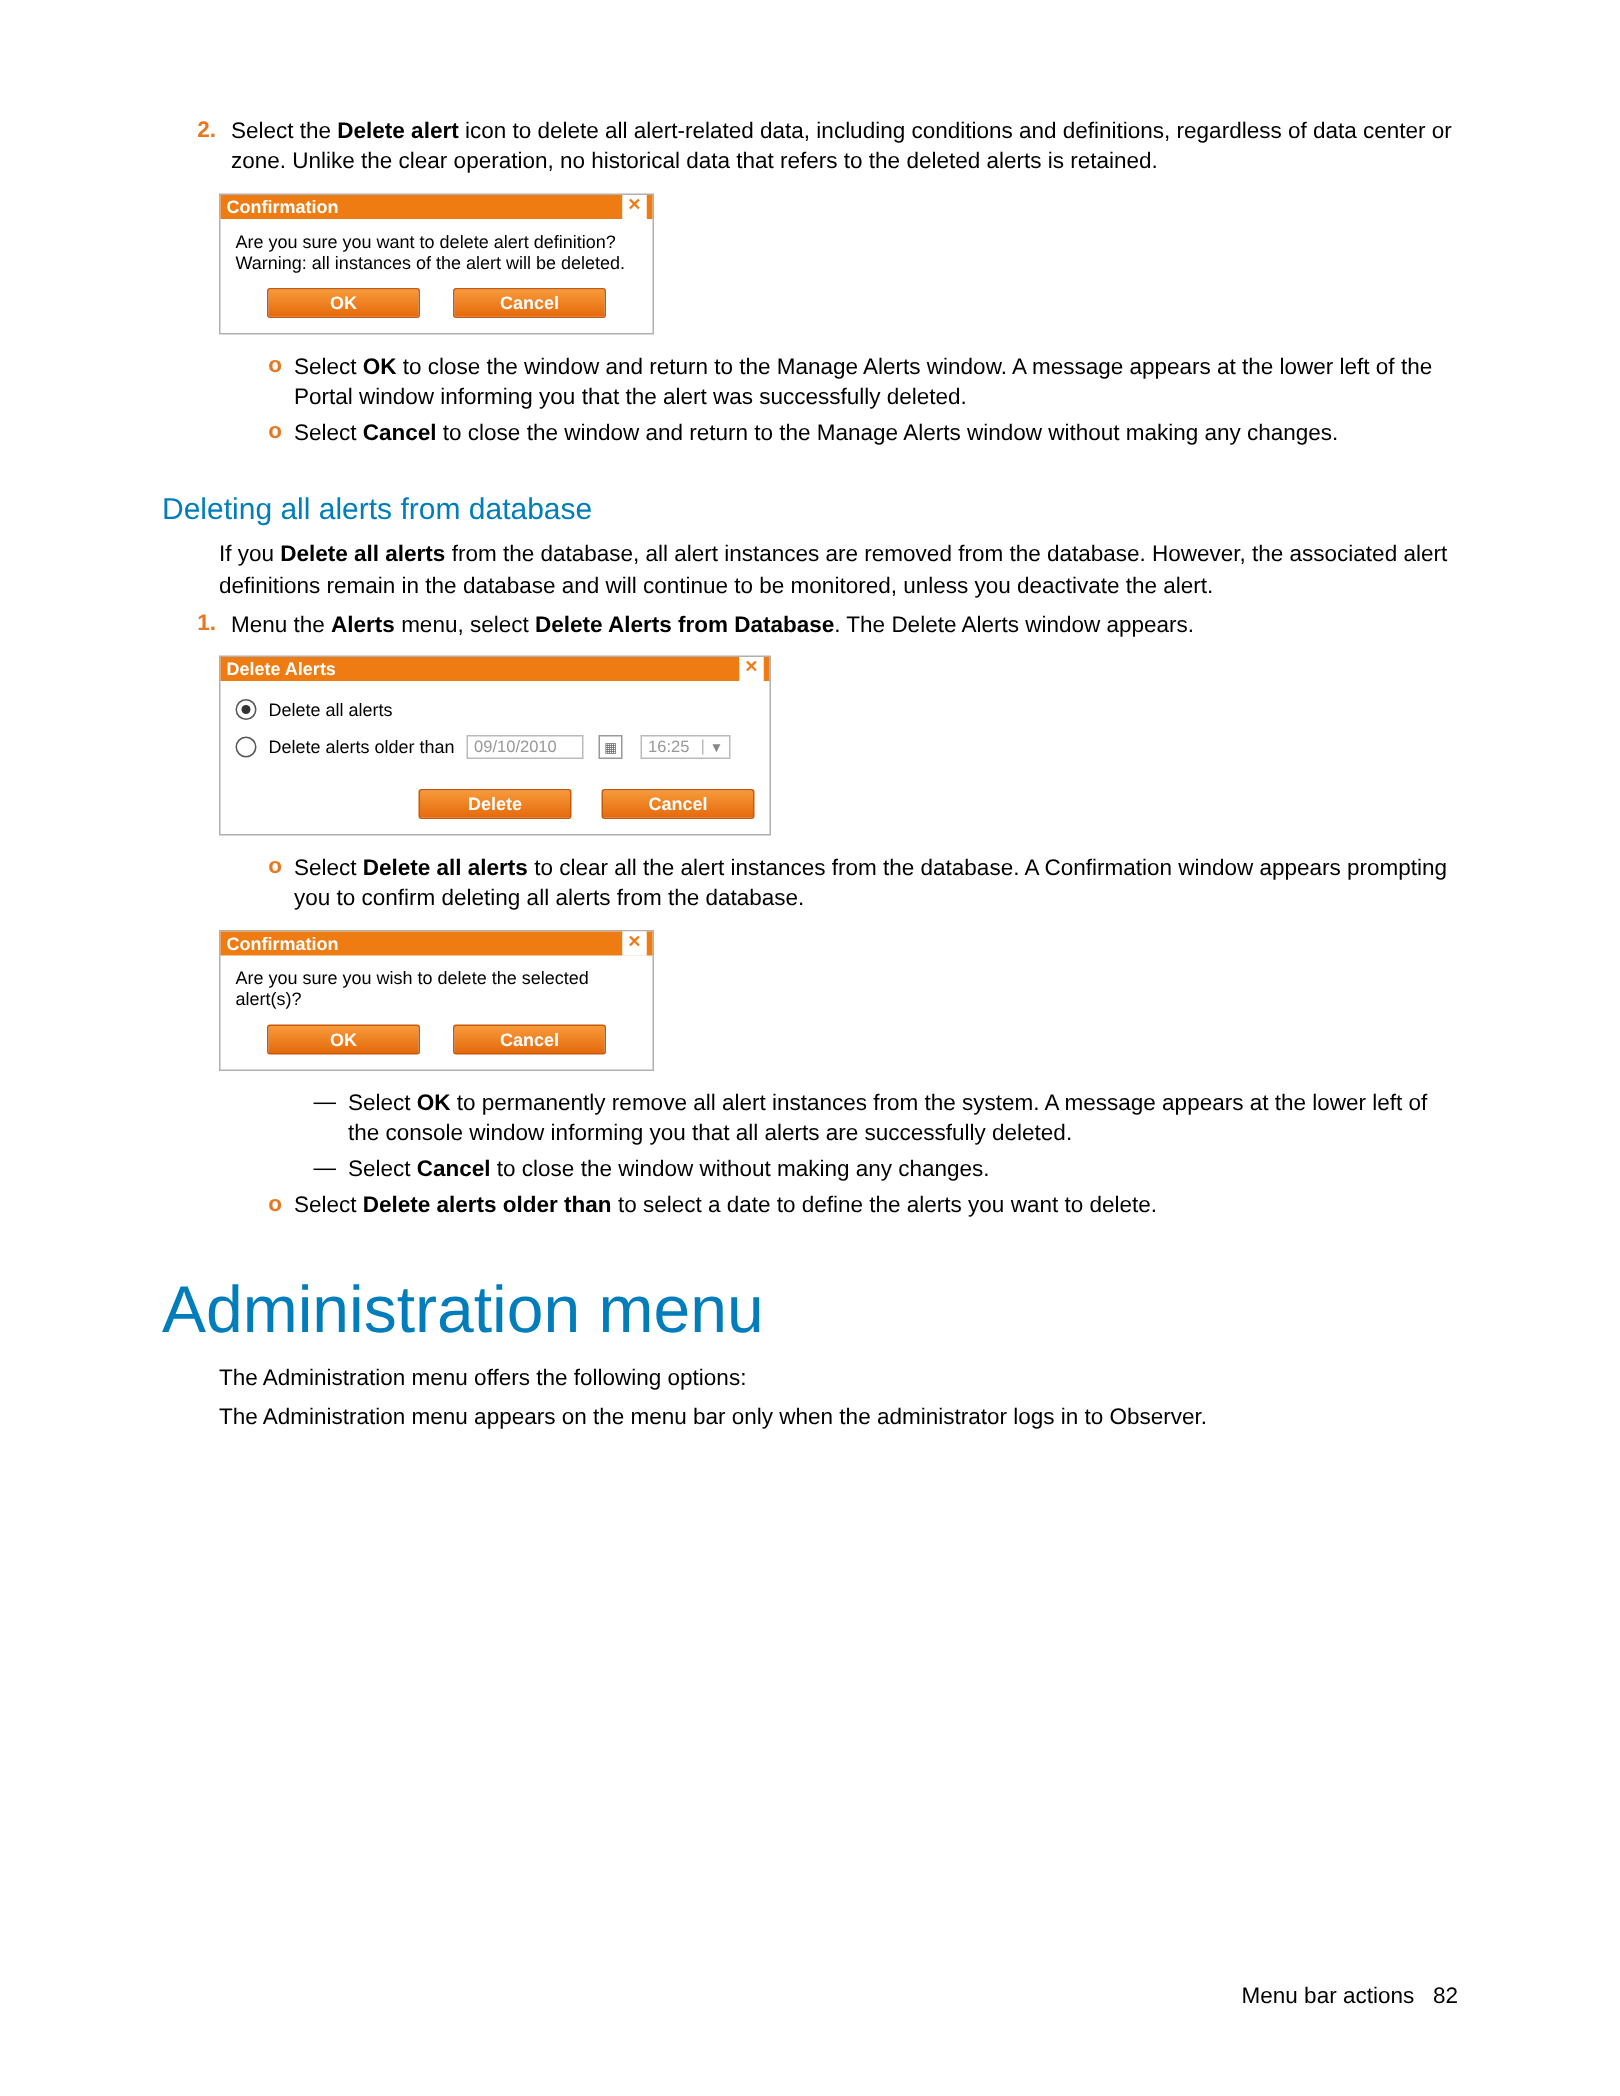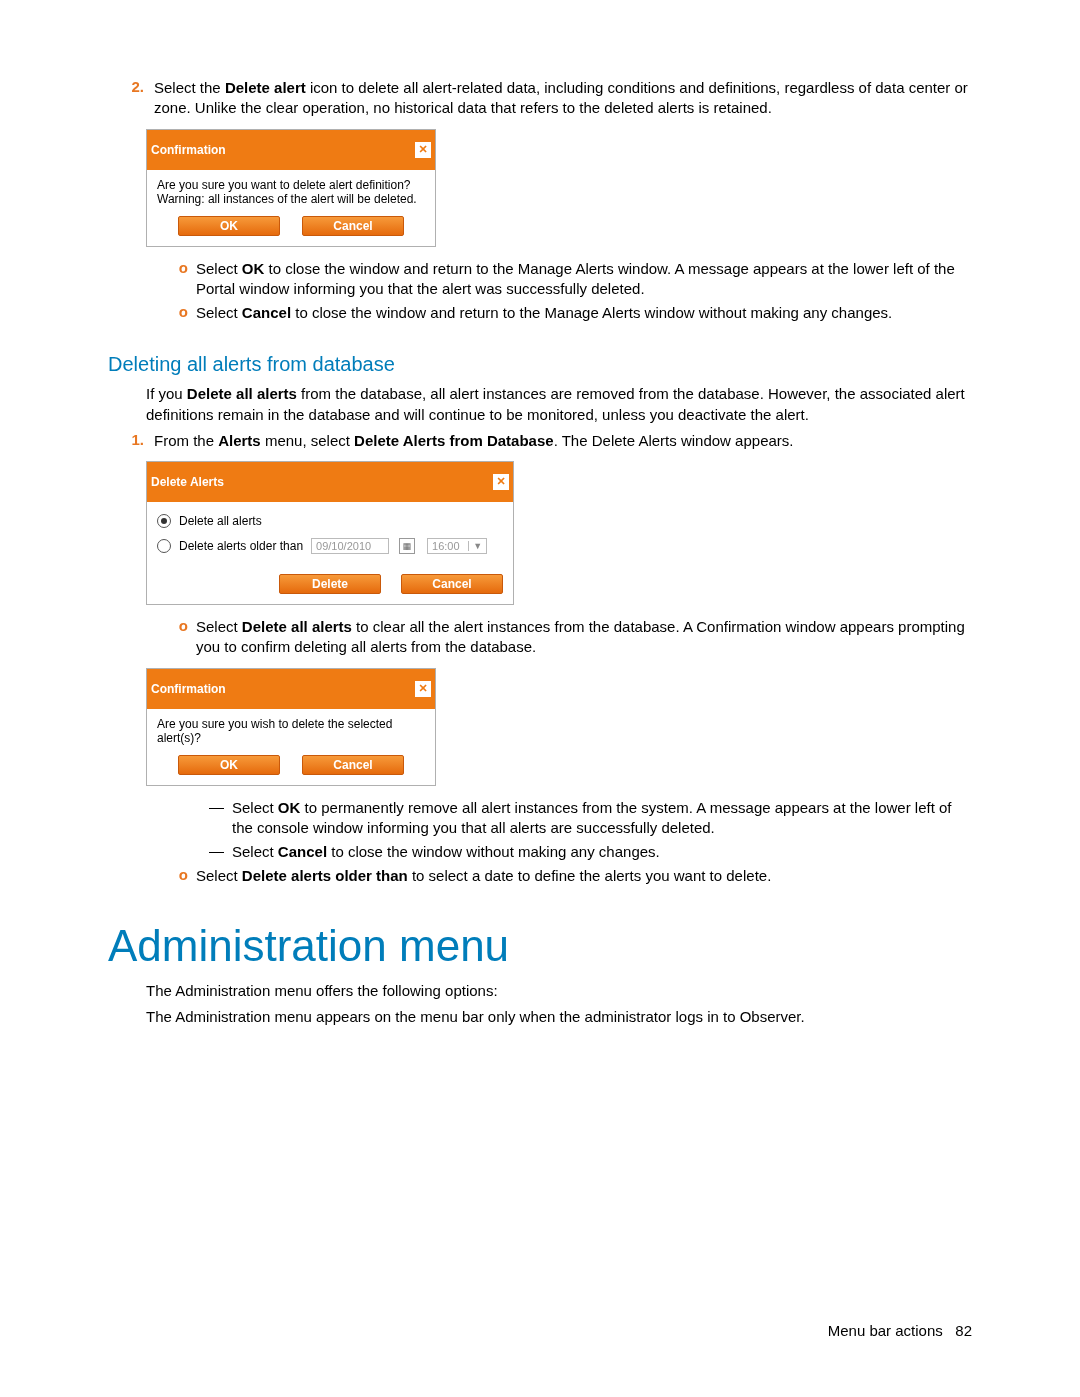--- a/index.html
+++ b/index.html
@@ -76,21 +76,21 @@
     border: 1px solid #b0b0b0;
     background: #fff;
     font-family: Tahoma, Arial, sans-serif;
     font-size: 12px;
     margin: 10px 0 12px 38px;
   }
   .dialog-title {
     background: #ef7b13;
     color: #fff;
     font-weight: bold;
-    padding: 12px 4px;
+    padding: 0 4px;
     display: flex;
     justify-content: space-between;
     align-items: center;
   }
   .close-box {
     width: 14px;
     height: 14px;
     border: 1px solid #fff;
     color: #ef7b13;
     background: #fff;
@@ -221,21 +221,21 @@
 
   <h2 class="subhead">Deleting all alerts from database</h2>
 
   <div class="para">
     <span>If you </span><span class="bold">Delete all alerts</span><span> from the database, all alert instances are removed from the database. However, the associated alert definitions remain in the database and will continue to be monitored, unless you deactivate the alert.</span>
   </div>
 
   <div class="ol-item">
     <span class="ol-num">1.</span>
     <div class="ol-body">
-      <span>From the </span><span class="bold">Alerts</span><span> menu, select </span><span class="bold">Delete Alerts from Database</span><span>. The Delete Alerts window appears.</span>
+      <span>Menu the </span><span class="bold">Alerts</span><span> menu, select </span><span class="bold">Delete Alerts from Database</span><span>. The Delete Alerts window appears.</span>
     </div>
   </div>
 
   <div class="dialog delalerts">
     <div class="dialog-title">
       <span>Delete Alerts</span>
       <span class="close-box">✕</span>
     </div>
     <div class="dialog-body">
       <div class="radio-row">
@@ -243,21 +243,21 @@
             <span class="radio-inner"></span>
           </span>
         <span>Delete all alerts</span>
       </div>
       <div class="radio-row" style="margin-top:10px">
         <span class="radio-outer"></span>
         <span>Delete alerts older than</span>
         <span class="dateinput">09/10/2010</span>
         <span class="calicon">▦</span>
         <span class="timebox">
-          <span>16:00</span>
+          <span>16:25</span>
           <span class="drop">▼</span>
         </span>
       </div>
     </div>
     <div class="del-buttons">
       <div class="obtn">Delete</div>
       <div class="obtn">Cancel</div>
     </div>
   </div>
 

